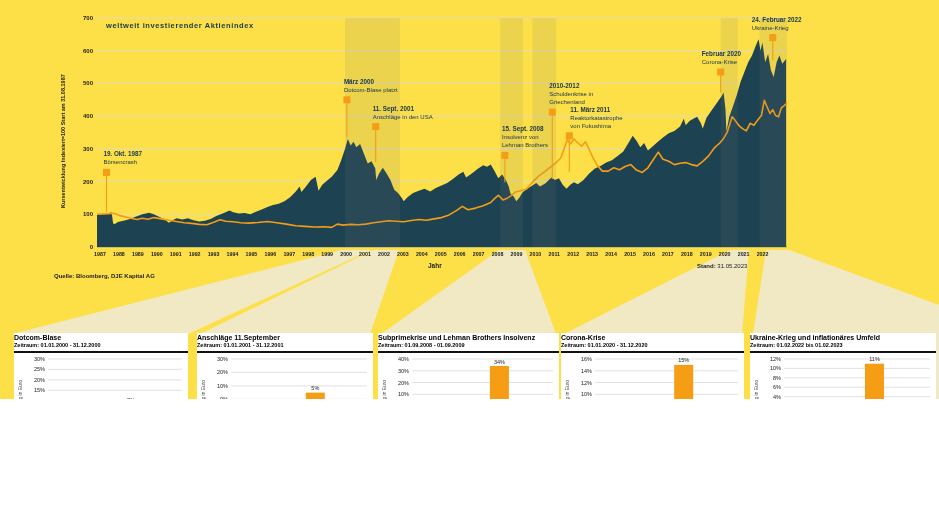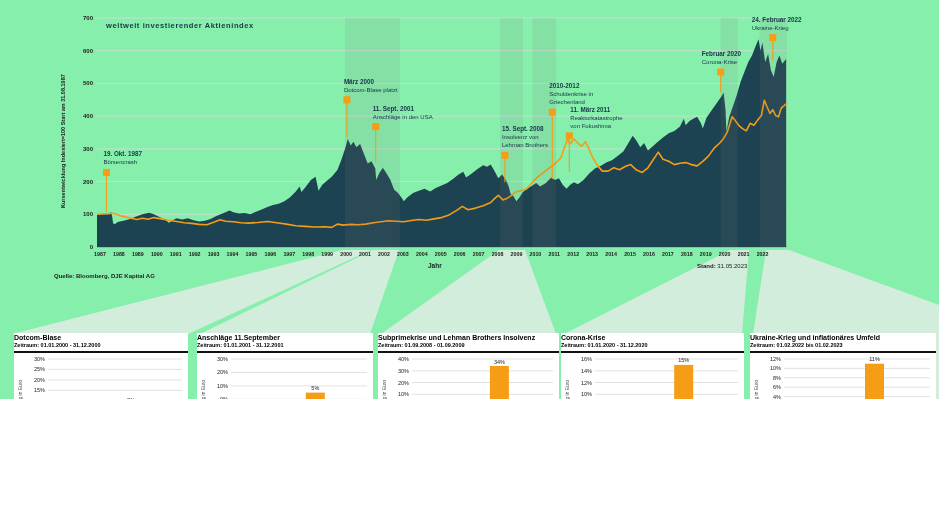--- a/index.html
+++ b/index.html
@@ -1,16 +1,16 @@
 <!DOCTYPE html>
 <html><head>
 <meta charset="utf-8">
 <style>
   html,body{margin:0;padding:0;background:#fff;}
-  #page{position:relative;width:939px;height:399px;background:#86efac;overflow:hidden;
+  #page{position:relative;width:939px;height:399px;background:#fde047;overflow:hidden;
         font-family:"Liberation Sans","DejaVu Sans",sans-serif;}
   svg{position:absolute;left:0;top:0;}
   .abs{position:absolute;}
   #main-title{left:106px;top:21px;font-size:7.5px;font-weight:700;letter-spacing:.6px;color:#16364a;}
   #ylabel-main{left:60px;top:208px;font-size:5.5px;font-weight:700;color:#222;
                transform:rotate(-90deg);transform-origin:left top;white-space:nowrap;width:190px;}
   #xlabel-main{left:428px;top:262px;font-size:6.5px;font-weight:700;color:#222;}
   #source-main{left:54px;top:273px;font-size:6px;font-weight:700;color:#222;}
   #stand-line{left:697px;top:263px;font-size:6px;color:#222;}
   #stand-line .b{font-weight:700;}

